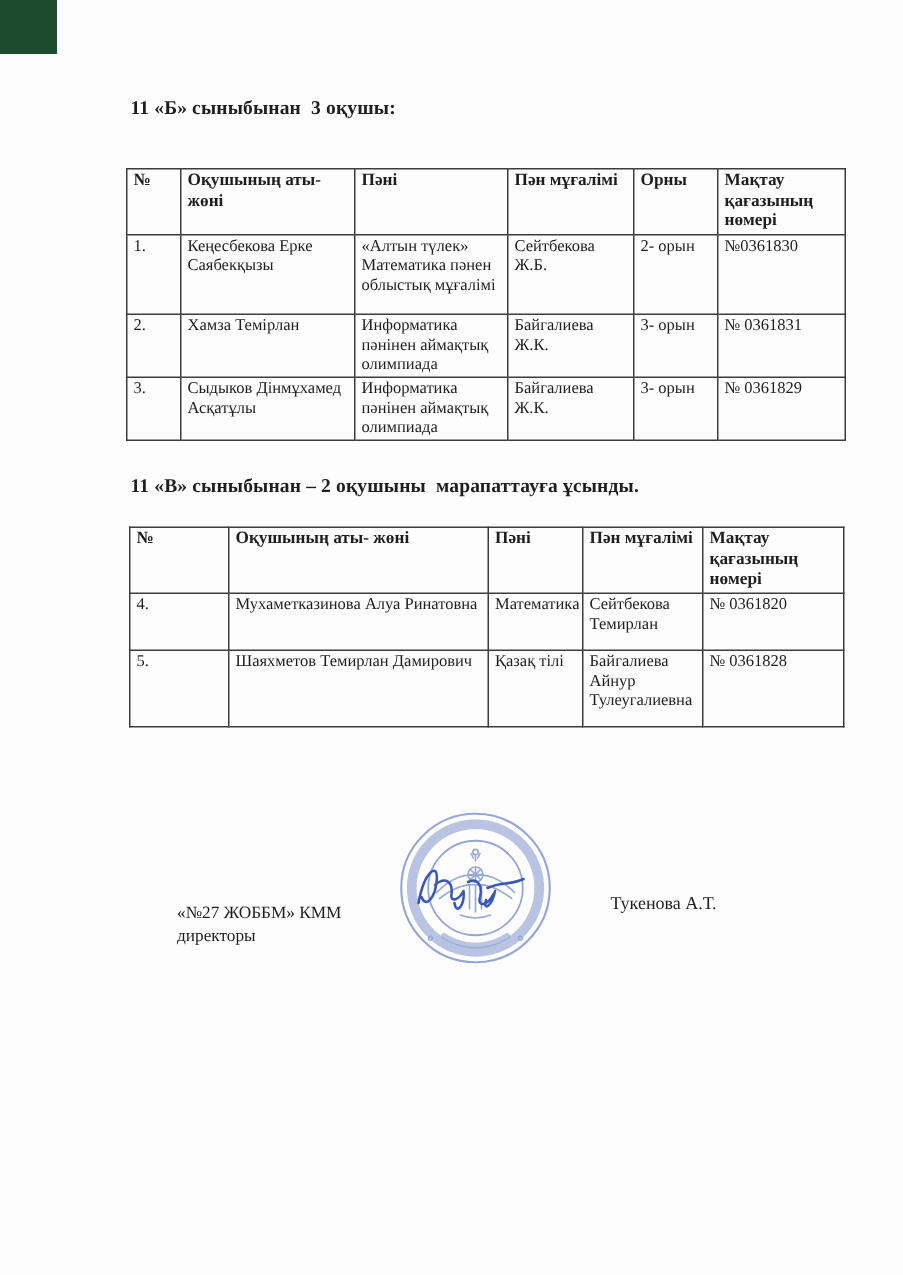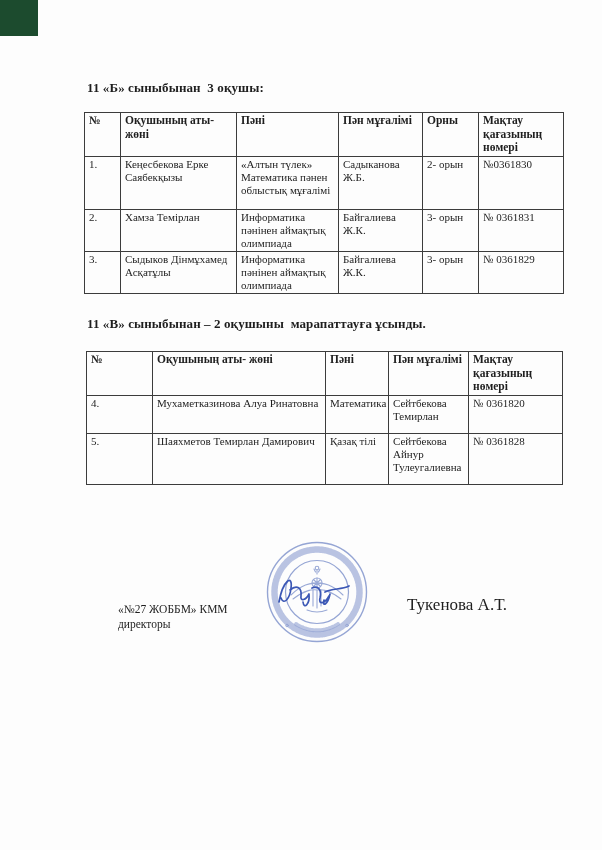--- a/index.html
+++ b/index.html
@@ -7,21 +7,21 @@
   .page {
     position:relative; width:602px; height:850px; overflow:hidden;
     background:#fdfdfd; color:#1e1e1e;
     font-family:"Liberation Serif", serif;
   }
   .corner-svg { position:absolute; left:0; top:0; display:block; }
   .sec-title {
     position:absolute; font-weight:bold; font-size:13px; line-height:15px;
     white-space:pre; letter-spacing:0.1px;
   }
-  #title-b { left:87px; top:80px;text-align:right; }
+  #title-b { left:87px; top:64px;text-align:right; }
   #title-v { left:87px; top:316px; }
 
   table { border-collapse:collapse; table-layout:fixed; position:absolute; }
   th, td {
     border:1px solid #3c3c3c; vertical-align:top; text-align:left;
     padding:1px 3px 1px 4px; overflow:hidden;
     font-size:11px; line-height:13px; font-weight:normal;
   }
   th { font-weight:bold; font-size:11.5px; line-height:13.5px; }
 
@@ -35,21 +35,21 @@
   #table-v thead tr        { height:40px; }
   #table-v tbody tr:nth-child(1) { height:38px; }
   #table-v tbody tr:nth-child(2) { height:51px; }
   #table-v tbody td:nth-child(2) { white-space:nowrap; }
 
   .footer-org {
     position:absolute; left:118px; top:588px;
     font-size:11.5px; line-height:15px;margin-top:14px;
   }
   .footer-signer {
-    position:absolute; left:407px; top:595px; font-size:17px;
+    position:absolute; left:407px; top:595px; font-size:12px;
   }
   .stamp-svg { position:absolute; left:257px; top:532px; }
 </style>
 </head>
 <body>
 
 <div class="page">
 
   <svg class="corner-svg" width="38" height="36">
     <rect x="0" y="0" width="38" height="36" fill="#1c4b2e"></rect>
@@ -74,21 +74,21 @@
           <th>Пән мұғалімі</th>
           <th>Орны</th>
           <th>Мақтау қағазының нөмері</th>
         </tr>
       </thead>
       <tbody>
         <tr>
           <td>1.</td>
           <td>Кеңесбекова Ерке Саябекқызы</td>
           <td>«Алтын түлек» Математика пәнен облыстық мұғалімі</td>
-          <td>Садыканова Ж.Б.</td>
+          <td>Сейтбекова Ж.Б.</td>
           <td>2- орын</td>
           <td>№0361830</td>
         </tr>
         <tr>
           <td>2.</td>
           <td>Хамза Темірлан</td>
           <td>Информатика пәнінен аймақтық олимпиада</td>
           <td>Байгалиева Ж.К.</td>
           <td>3- орын</td>
           <td>№ 0361831</td>
@@ -128,21 +128,21 @@
           <td>4.</td>
           <td>Мухаметказинова Алуа Ринатовна</td>
           <td>Математика</td>
           <td>Сейтбекова Темирлан</td>
           <td>№ 0361820</td>
         </tr>
         <tr>
           <td>5.</td>
           <td>Шаяхметов Темирлан Дамирович</td>
           <td>Қазақ тілі</td>
-          <td>Сейтбекова Айнур Тулеугалиевна</td>
+          <td>Байгалиева Айнур Тулеугалиевна</td>
           <td>№ 0361828</td>
         </tr>
       </tbody>
     </table>
 
   <div class="footer-org">
     <div>«№27 ЖОББМ» КММ</div>
     <div>директоры</div>
   </div>
 

